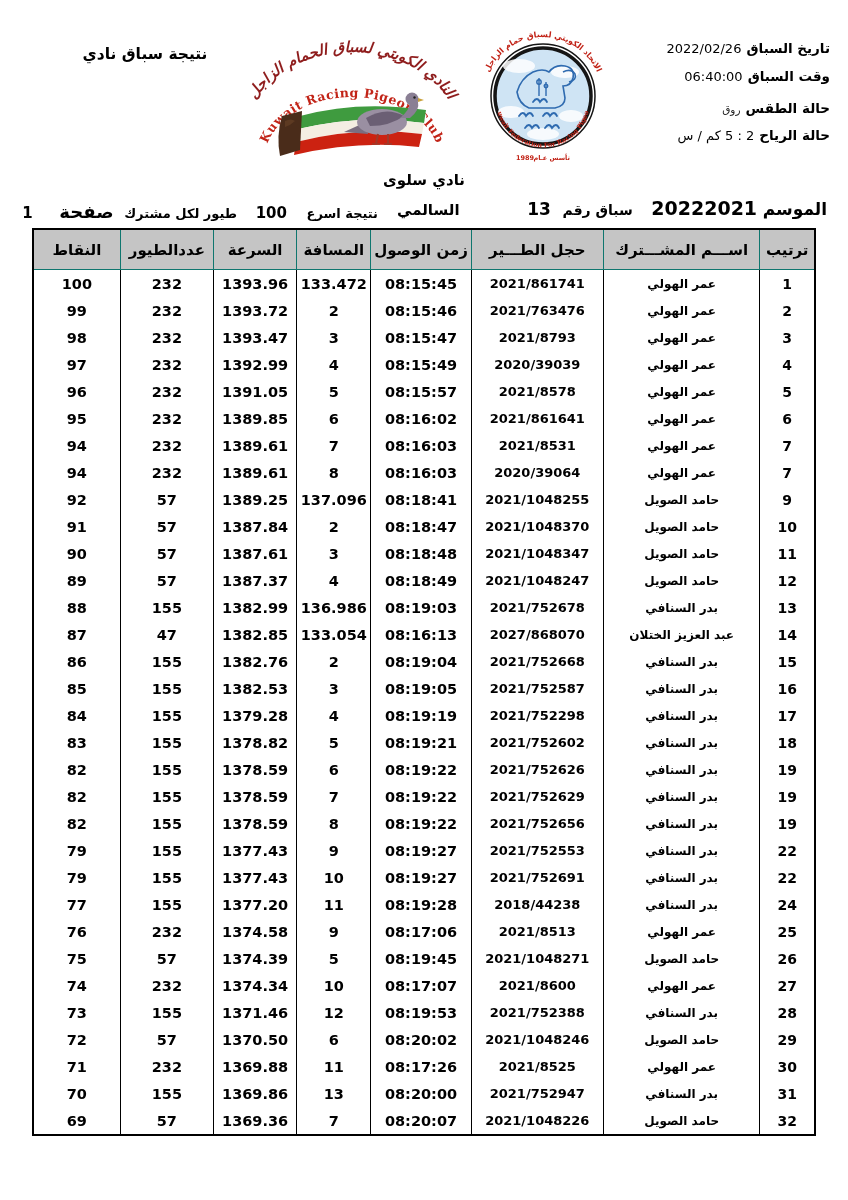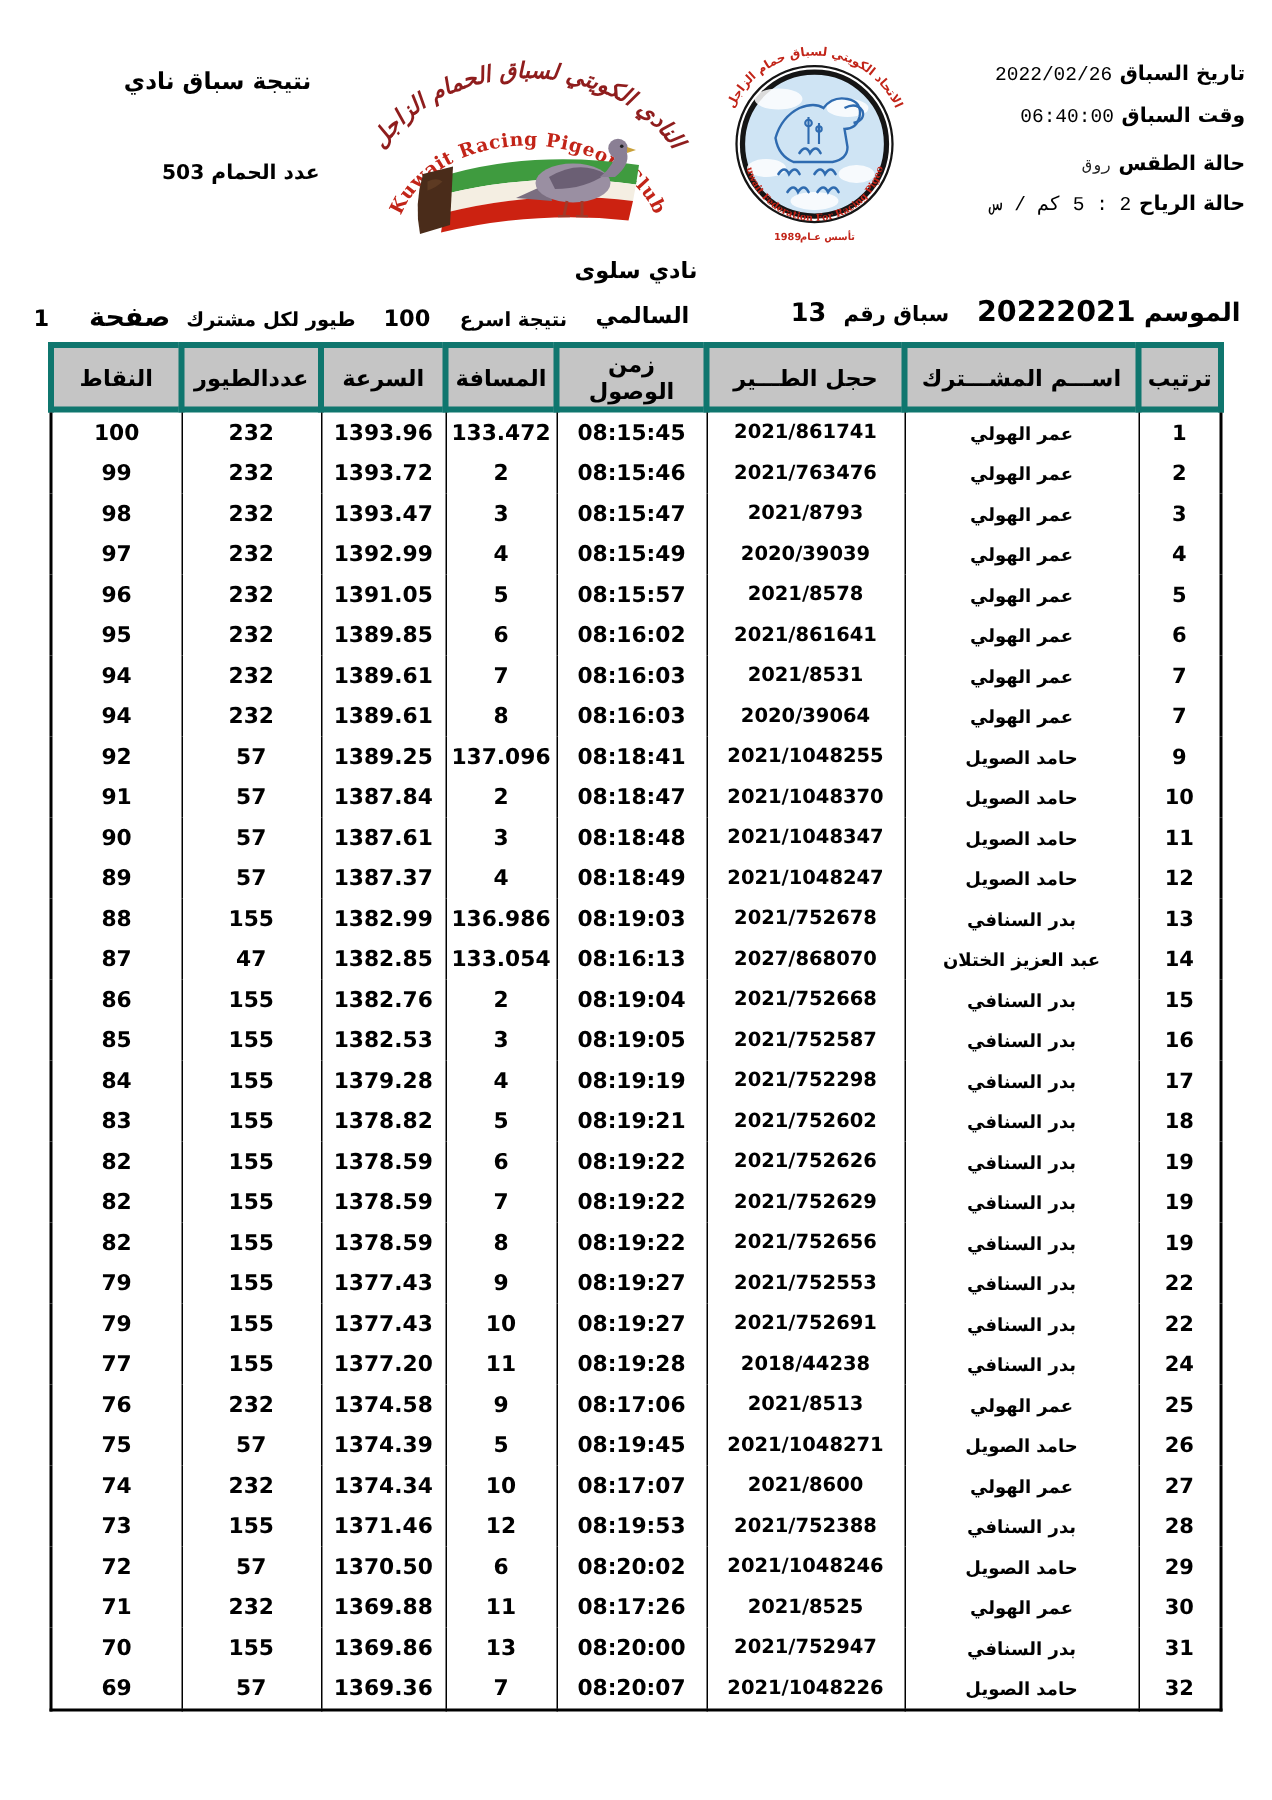--- a/index.html
+++ b/index.html
@@ -8,21 +8,21 @@
     direction:rtl;color:#000;font-family:"DejaVu Sans",sans-serif;
   }
   
   .meta{position:absolute;top:38px;right:18px;text-align:right;white-space:nowrap;}
   .meta-line{position:absolute;right:0;white-space:nowrap;}
   .meta-line.l1{top:0;}
   .meta-line.l2{top:28px;}
   .meta-line.l3{top:60px;}
   .meta-line.l4{top:87px;}
   .meta-label{font-weight:bold;font-size:13.5px;}
-  .meta-value{font-weight:normal;font-size:13px;font-family:Liberation Mono, monospace;}
+  .meta-value{font-weight:normal;font-size:13px;}
   .meta-value.sm{font-size:10.5px;color:#222;}
   
   .report-title{position:absolute;top:45px;left:70px;width:150px;text-align:center;
     font-weight:bold;font-size:15.5px;}
   .counts{position:absolute;top:100px;left:88px;width:145px;text-align:center;}
   .count-line{font-weight:bold;font-size:13.5px;line-height:30px;white-space:nowrap;}
   
   .club-logo{position:absolute;left:238px;top:26px;width:228px;height:138px;}
   .fed-logo{position:absolute;left:477px;top:20px;width:132px;height:146px;}
   
@@ -41,21 +41,21 @@
   .t-res-suffix{font-size:13px;margin-left:5px;text-align:center;}
   .t-page-label{font-size:18px;margin-left:21px;}
   .t-page-num{font-size:15px;}
   
   table.results{
     position:absolute;top:228px;left:32px;width:784px;
     border-collapse:collapse;table-layout:fixed;direction:rtl;
     border:2px solid #000;
   }
   table.results th{
-    background:#c5c5c5;border:4px solid #0f766e;height:39px;
+    background:#c5c5c5;border:1px solid #0f766e;height:39px;
     font-weight:bold;font-size:15px;padding:0 2px;text-align:center;
   }
   table.results td{
     border-left:1px solid #000;border-right:1px solid #000;
     border-top:none;border-bottom:none;
     height:27px;padding:0 3px;font-weight:bold;text-align:center;
     overflow:hidden;white-space:nowrap;
   }
   td.c-rank{font-size:14px;}
   td.c-name{font-size:12px;text-align:right;padding-right:7px;}
@@ -85,24 +85,20 @@
       <span class="meta-value sm">روق</span>
     </div>
     <div class="meta-line l4">
       <span class="meta-label">حالة الرياح</span>
       <span class="meta-value">2 : 5 كم / س</span>
     </div>
   </div>
 
   <div class="report-title">نتيجة سباق نادي</div>
   <div class="counts">
-    <div class="count-line">
-      <span>عدد الحمام</span>
-      <span>503</span>
-    </div>
   </div>
 
   <svg class="club-logo" viewBox="0 0 228 138">
     <defs>
       <path id="club-top-arc" d="M 6 112 A 108 86 0 0 1 222 112" fill="none"></path>
       <path id="club-mid-arc" d="M 30 116 A 88 64 0 0 1 198 116" fill="none"></path>
     </defs>
     <text font-size="15" font-weight="bold" font-style="italic" fill="#8f1d1d" font-family="DejaVu Sans, sans-serif">
       <textPath href="#club-top-arc" startOffset="50%" text-anchor="middle">النادي الكويتي لسباق الحمام الزاجل</textPath>
     </text>

